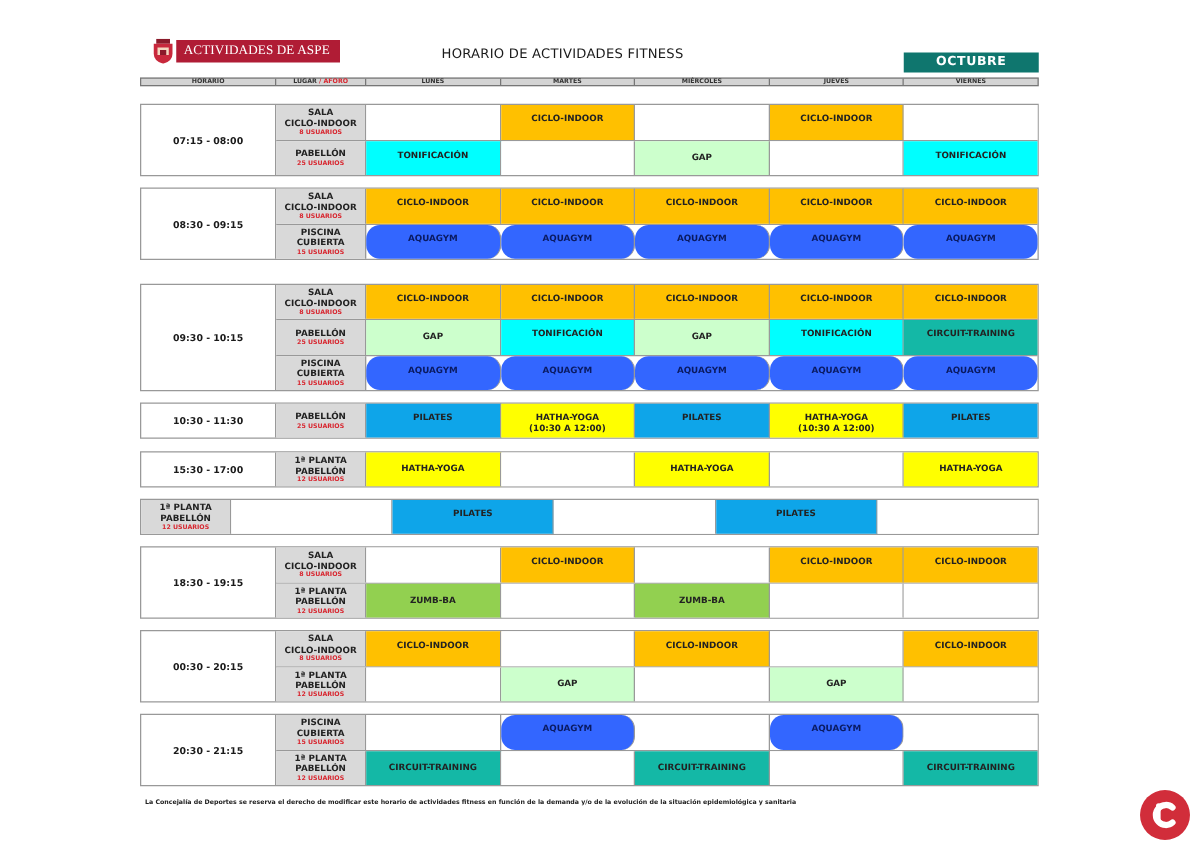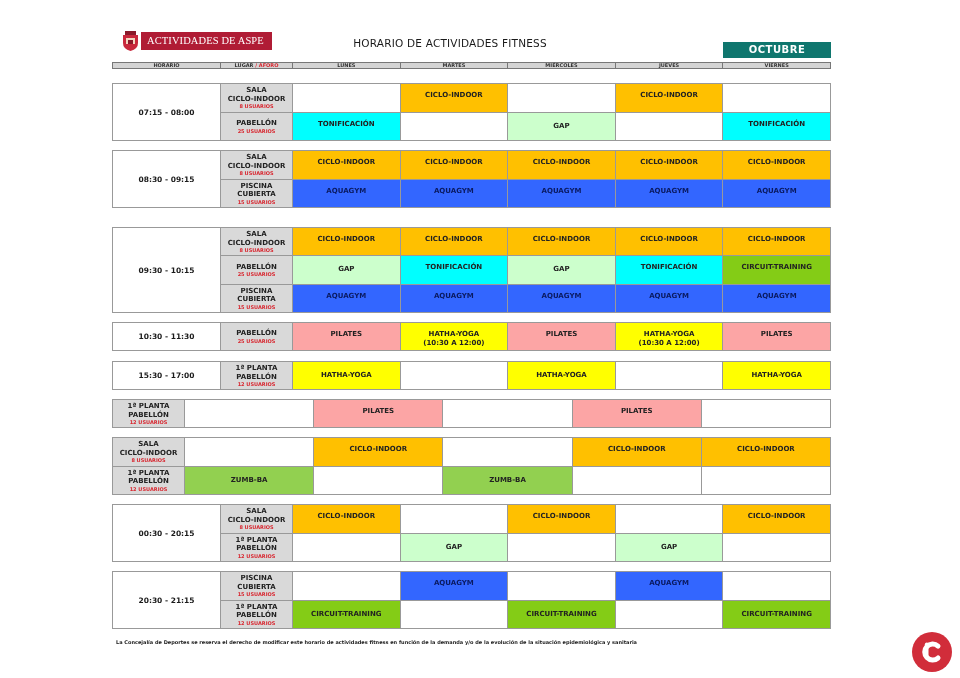--- a/index.html
+++ b/index.html
@@ -36,23 +36,23 @@
   .place .pn { font-size: 7px; font-weight: bold; line-height: 8.5px; color: #222; white-space: pre-line; }
   .place .cap { font-size: 5px; font-weight: bold; color: #d8262f; line-height: 6px; }
   .cell { flex: 1; border-right: 1px solid #999; box-sizing: border-box; text-align: center;
           font-size: 7px; font-weight: bold; padding-top: 7px; line-height: 9px; white-space: pre-line; color: #222; }
   .cell:last-child { border-right: none; }
   .cell.center { display: flex; align-items: center; justify-content: center; padding-top: 0; }
 
   .c-ciclo { background: #ffc000; }
   .c-toni { background: #00ffff; }
   .c-gap { background: #ccffcc; }
-  .c-aqua { background: #3366ff; color: #0a1a60; }
-  .c-circuit { background: #84cc16; }
-  .c-pilates { background: #fca5a5; }
+  .c-aqua { background: #3366ff; color: #0a1a60; border-radius: 11px; }
+  .c-circuit { background: #14b8a6; }
+  .c-pilates { background: #0ea5e9; }
   .c-hatha { background: #ffff00; }
   .c-zumba { background: #92d050; }
   .c-empty { background: #ffffff; }
 
   .footer { position: absolute; left: 116px; top: 639px; font-size: 5px; color: #222; font-weight: bold; }
 
   .brand { position: absolute; left: 912px; top: 632px; width: 40px; height: 40px; border-radius: 50%;
            background: #d12d3a; display: flex; align-items: center; justify-content: center; }
   .brand svg { width: 30px; height: 30px; }
 </style>
@@ -225,20 +225,21 @@
           </div>
           <div class="cell c-empty"></div>
           <div class="cell c-pilates">PILATES</div>
           <div class="cell c-empty"></div>
           <div class="cell c-pilates">PILATES</div>
           <div class="cell c-empty"></div>
         </div>
       </div>
     </div>
     <div class="block" style="top: 437px; height: 58px;">
+      <div class="time">18:30 - 19:15</div>
       <div class="rows">
         <div class="row">
           <div class="place">
             <div class="pn">SALA
 CICLO-INDOOR</div>
             <div class="cap">8 USUARIOS</div>
           </div>
           <div class="cell c-empty"></div>
           <div class="cell c-ciclo">CICLO-INDOOR</div>
           <div class="cell c-empty"></div>

